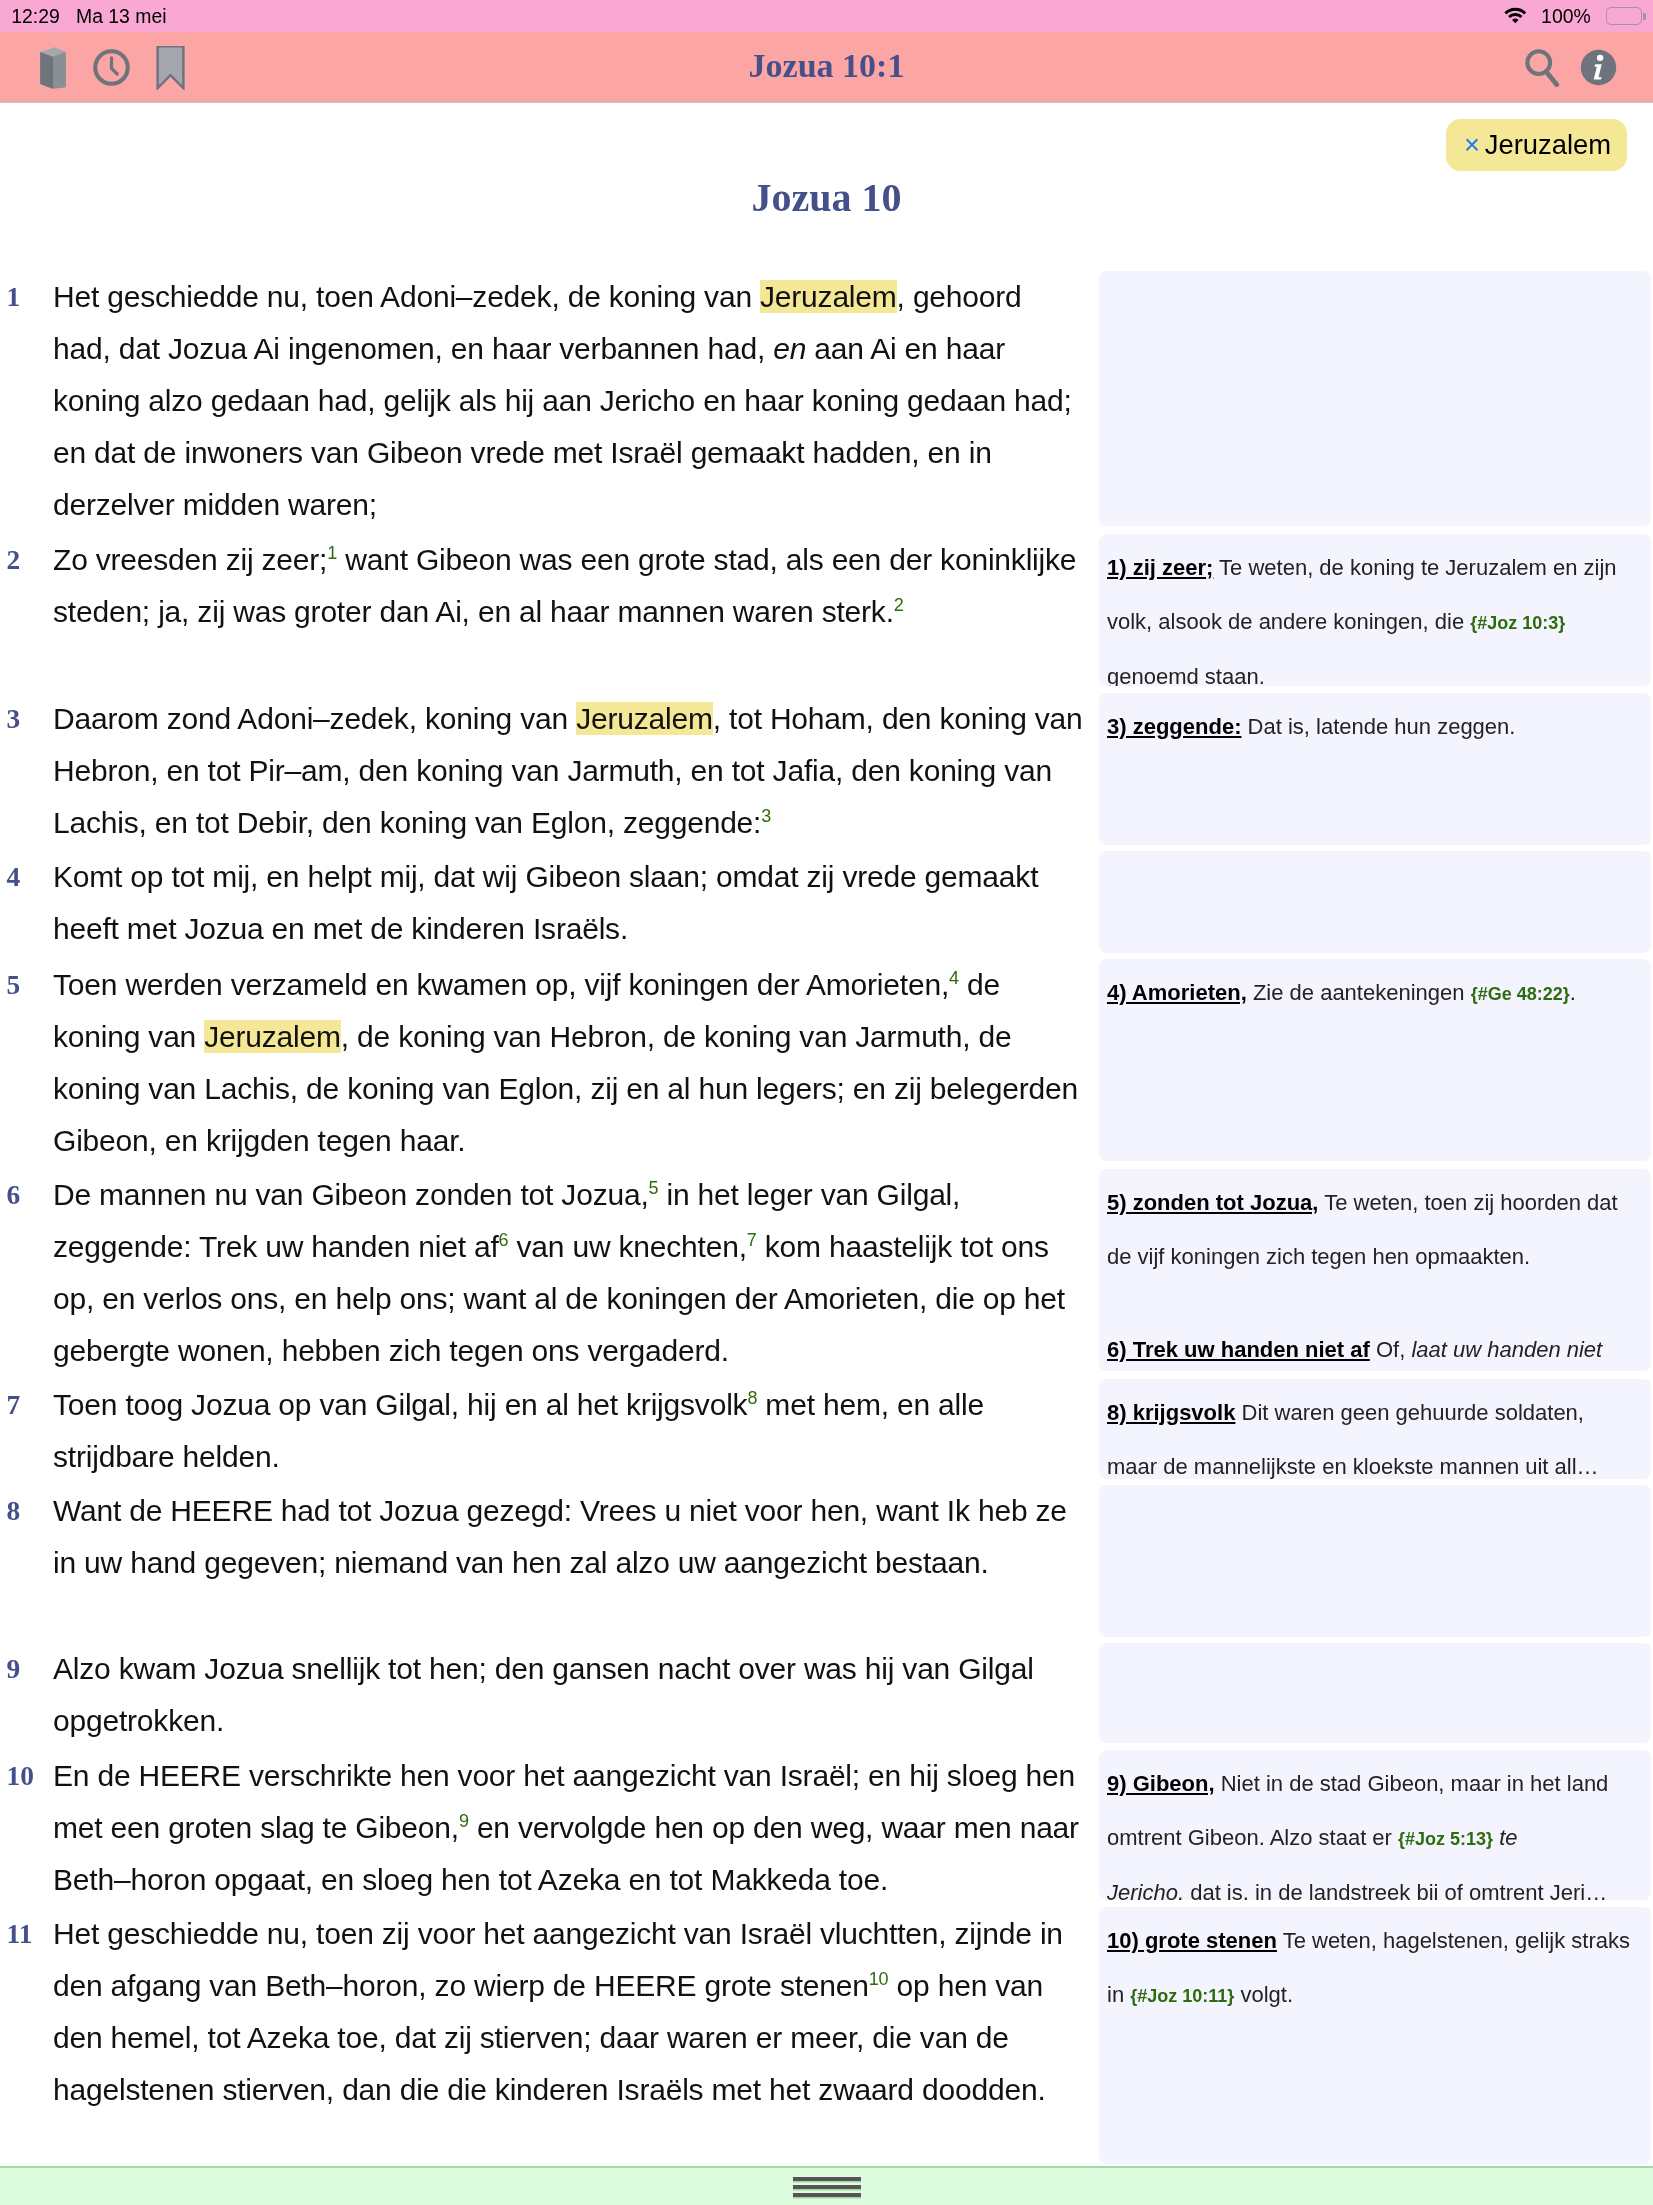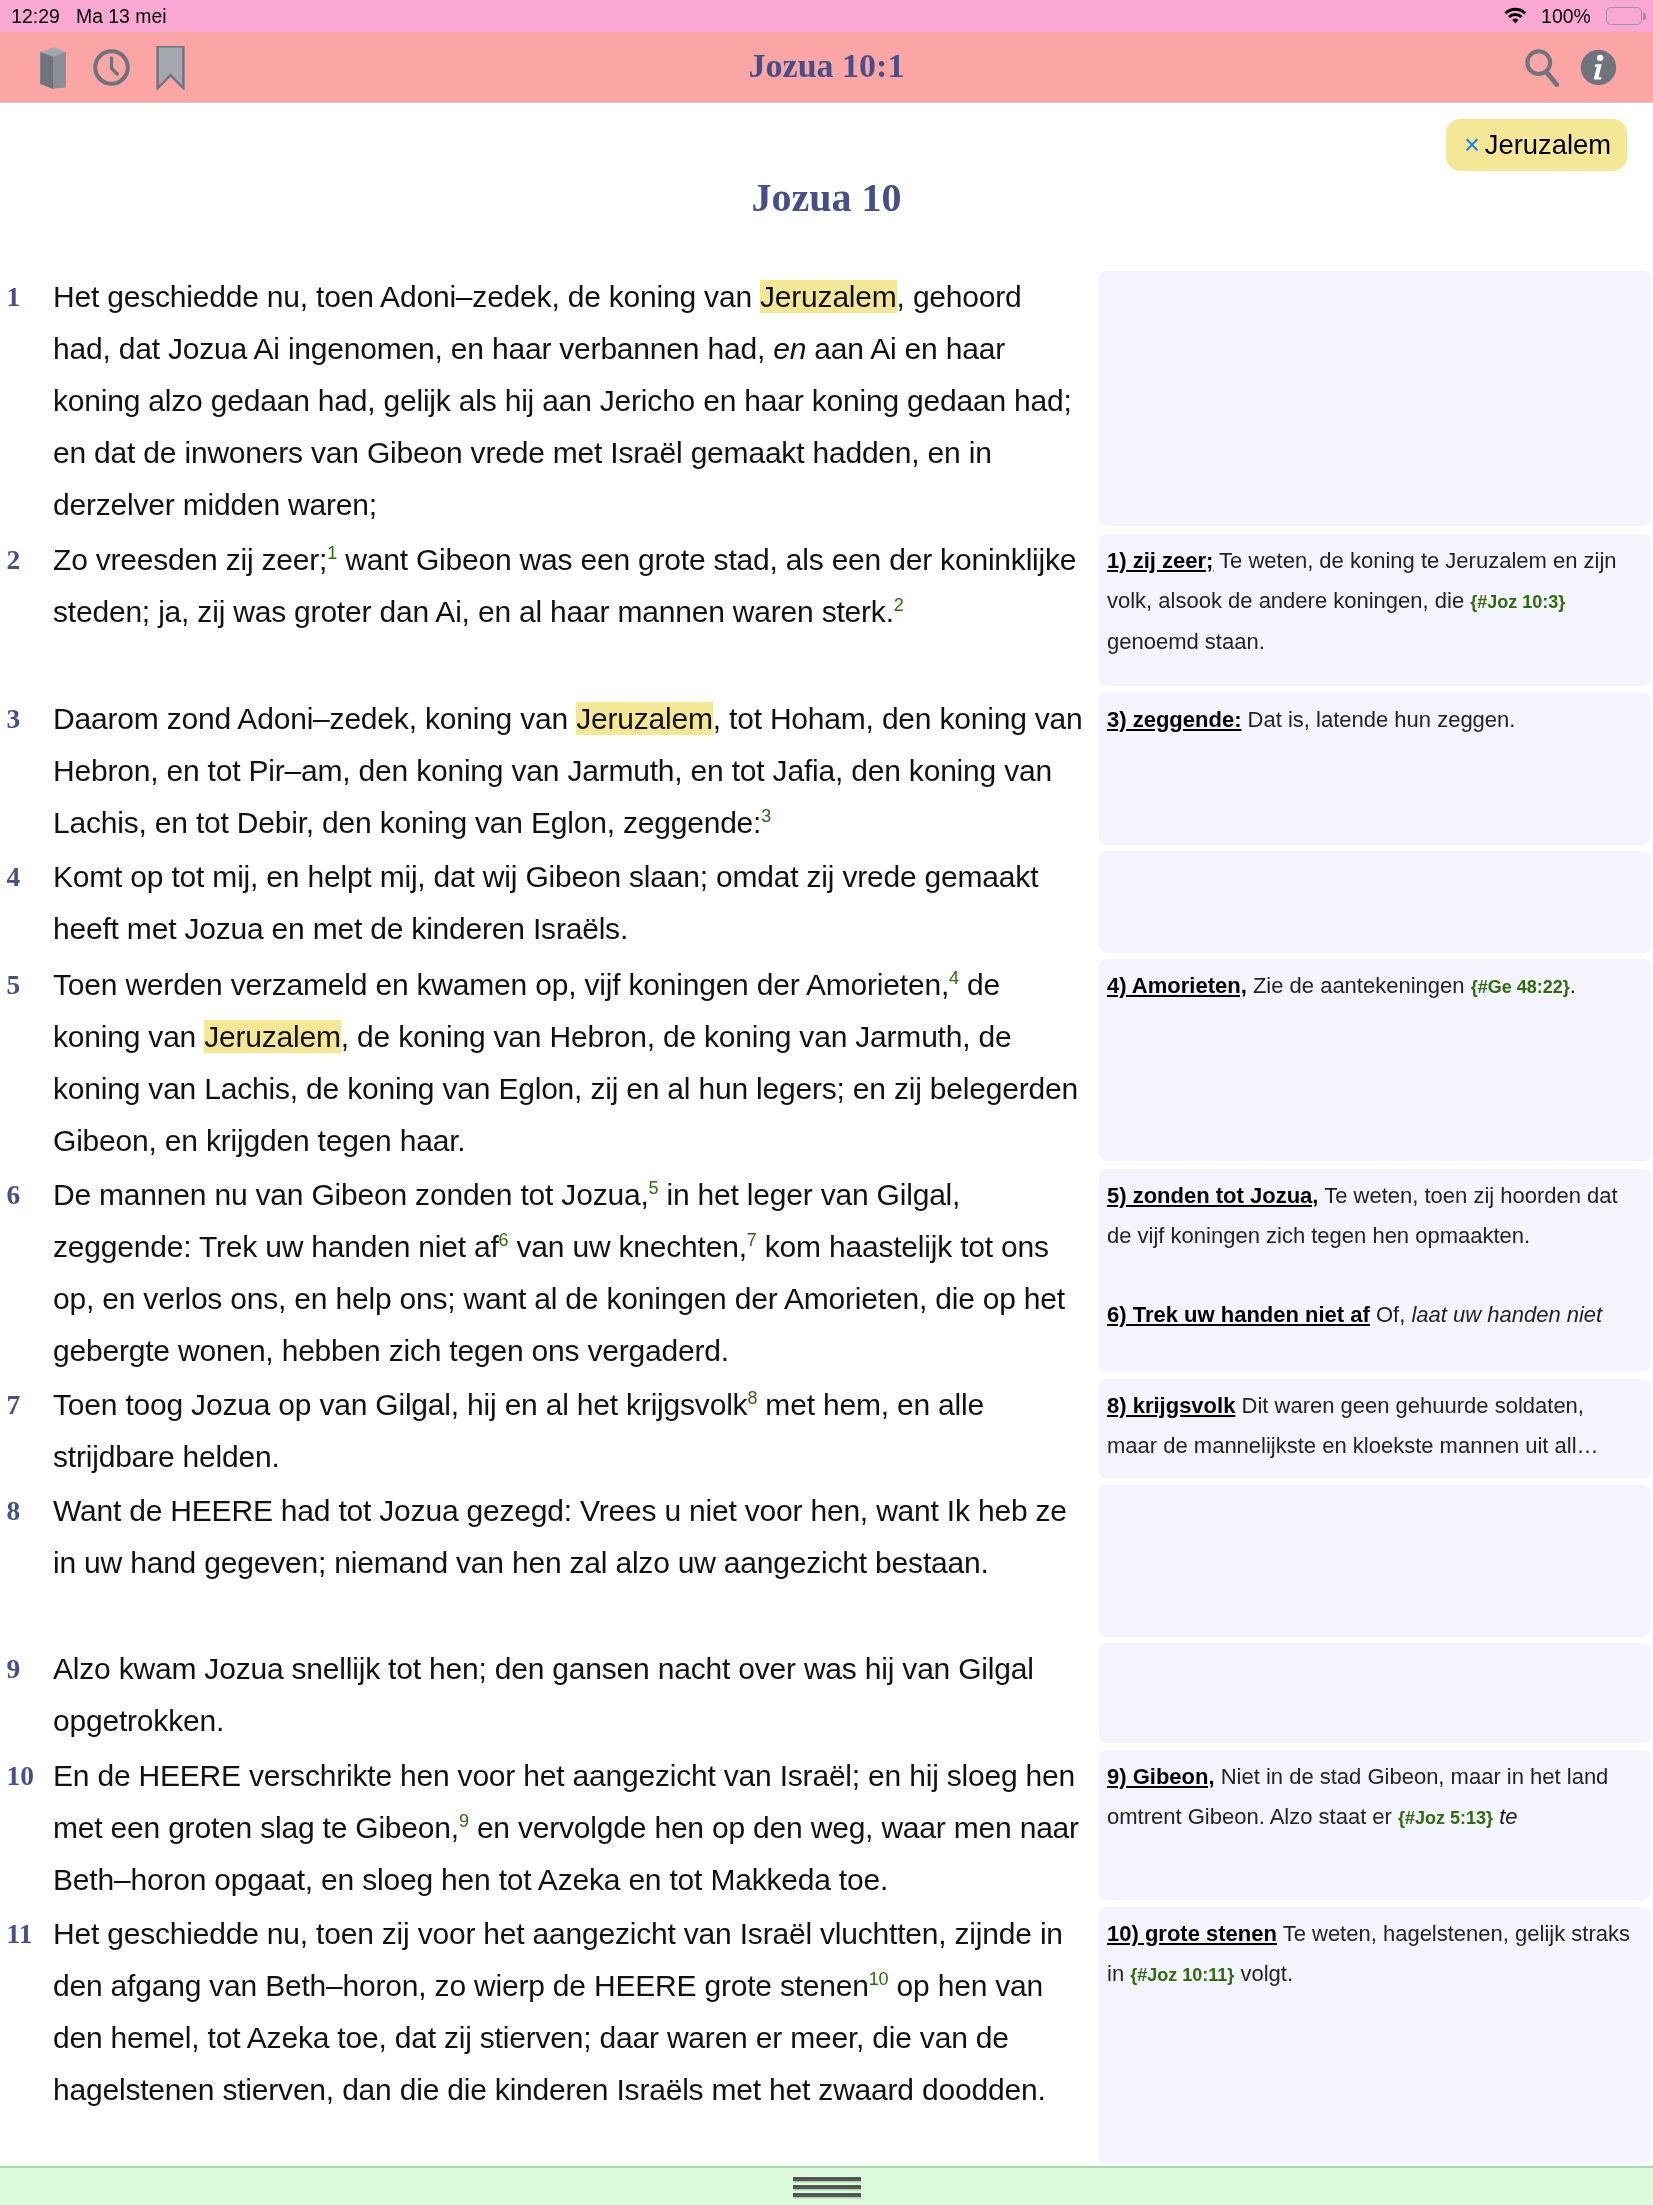--- a/index.html
+++ b/index.html
@@ -21,21 +21,21 @@
   .filter-chip .x { color: #1b7cf5; font-size: 27.4px; line-height: 1; }
 
   .chapter-title { position: absolute; left: 0; width: 1653px; top: 174px; text-align: center; font-family: "Liberation Serif", serif; font-weight: bold; font-size: 40px; color: #45508a; }
 
   .verse { position: absolute; left: 0; width: 1090px; }
   .vnum { position: absolute; left: 6.5px; font-family: "Liberation Serif", serif; font-size: 27.4px; color: #45508a; font-weight: bold; }
   .vtext { position: absolute; left: 53px; width: 1033px; font-family: "Liberation Sans", sans-serif; font-size: 30px; line-height: 52px; color: #111; letter-spacing: -0.2px; }
   .vtext .hl { background: #f4e896; }
   .vtext sup { color: #2e6b0e; font-size: 18px; vertical-align: super; line-height: 0; }
 
-  .note { position: absolute; left: 1099px; width: 552px; background: #f3f4fd; border-radius: 8px; padding: 6.5px 8px; font-family: "Liberation Sans", sans-serif; font-size: 22px; line-height: 40px; color: #222; overflow: hidden; }
+  .note { position: absolute; left: 1099px; width: 552px; background: #f3f4fd; border-radius: 8px; padding: 6.5px 8px; font-family: "Liberation Sans", sans-serif; font-size: 22px; line-height: 54px; color: #222; overflow: hidden; }
   .note .head { font-weight: bold; text-decoration: underline; color: #000; }
   .note .ref { color: #2e6b0e; font-weight: bold; font-size: 18px; }
   .note .ind { padding-left: 32px; }
   .note .ell { white-space: nowrap; overflow: hidden; text-overflow: ellipsis; display: block; }
 
   .bottom-bar { position: absolute; left: 0; top: 2166px; width: 1653px; height: 40px; background: #ddfcdd; border-top: 2.4px solid #a8d8a8; display: flex; align-items: center; justify-content: center; cursor: ns-resize; }
   .grip { width: 68px; display: flex; flex-direction: column; gap: 4.8px; }
   .grip span { display: block; height: 3.2px; background: #555; box-shadow: 0 1.6px 0 #a8d8a8; }
 </style>
 </head>
@@ -180,20 +180,21 @@
   <div><span class="head">8) krijgsvolk</span><span> Dit waren geen gehuurde soldaten,</span></div>
   <span class="ell">maar de mannelijkste en kloekste mannen uit all…</span>
 </div>
 
 <div class="note" style="top:1485px; height:152px;"></div>
 
 <div class="note" style="top:1643px; height:100px;"></div>
 
 <div class="note" style="top:1750px; height:150px;">
   <span class="head">9) Gibeon,</span><span> Niet in de stad Gibeon, maar in het land omtrent Gibeon. Alzo staat er </span><span class="ref">{#Joz 5:13}</span><i> te</i>
+  <span class="ell"><i>Jericho,</i><span> dat is, in de landstreek bij of omtrent Jeri…</span></span>
 </div>
 
 <div class="note" style="top:1907px; height:257px;">
   <span class="head">10) grote stenen</span><span> Te weten, hagelstenen, gelijk straks in </span><span class="ref">{#Joz 10:11}</span><span> volgt.</span>
 </div>
 
 <div class="bottom-bar">
   <div class="grip">
       <span></span>
       <span></span>

